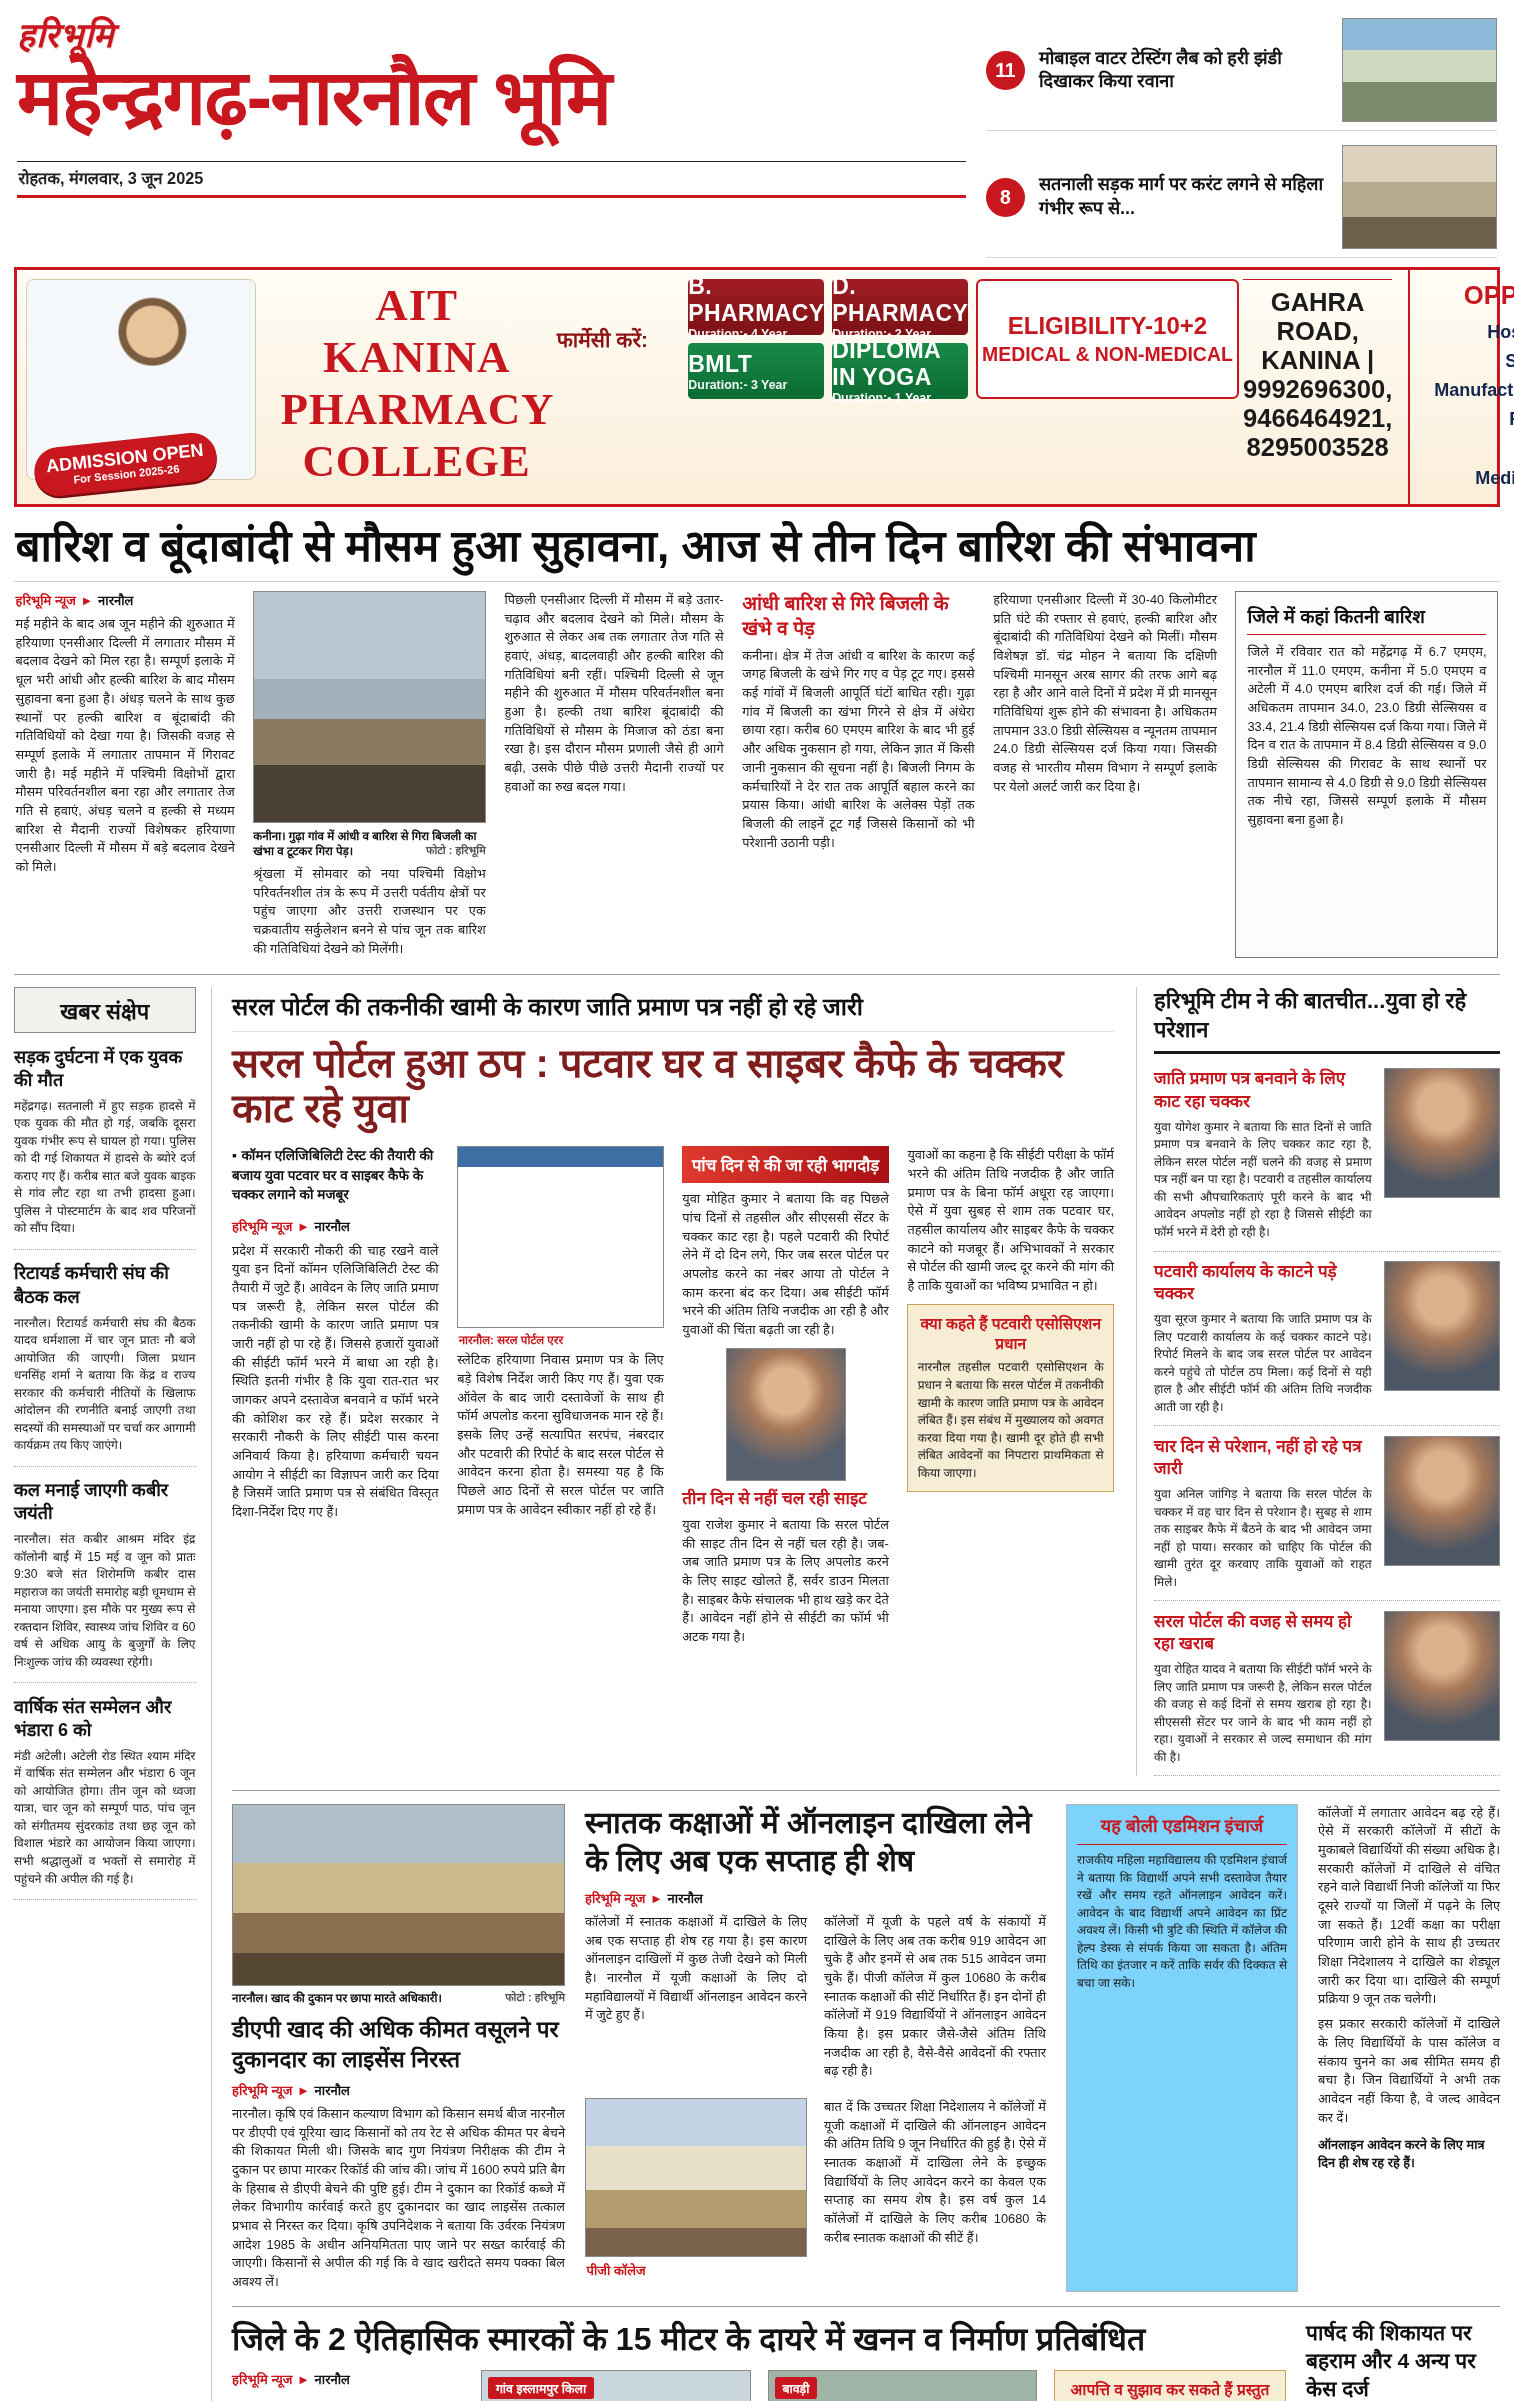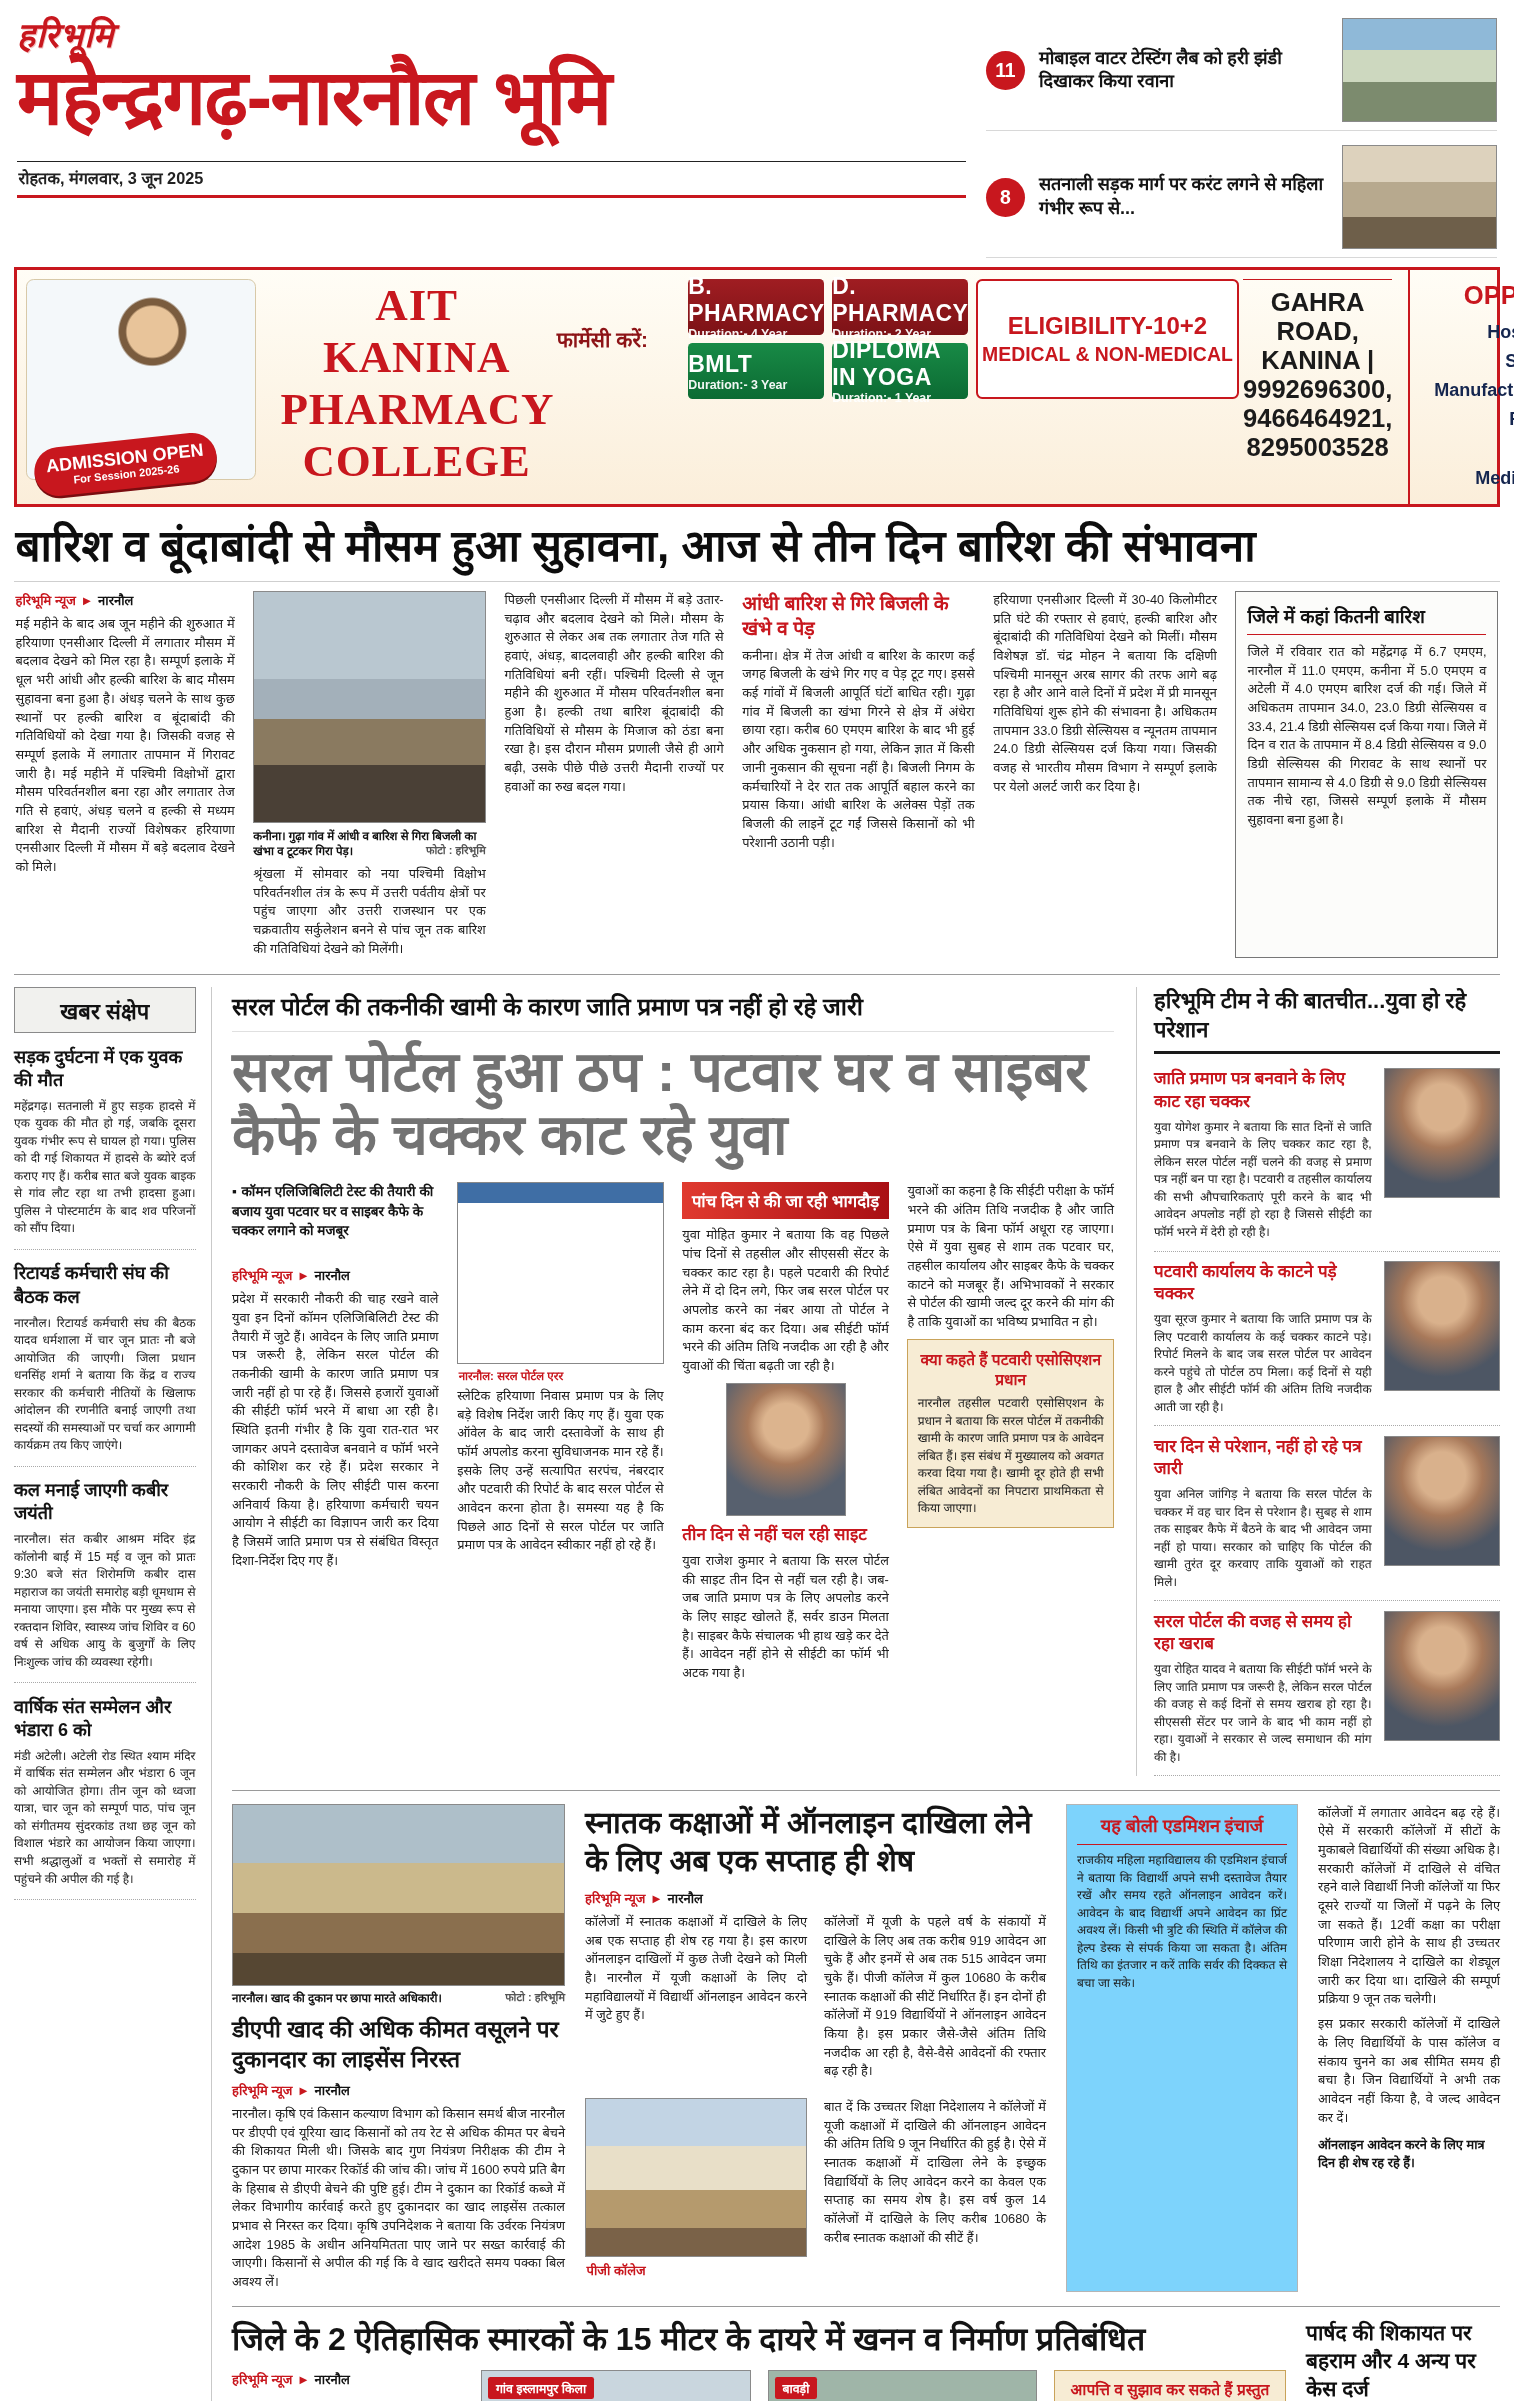--- a/index.html
+++ b/index.html
@@ -60,23 +60,23 @@
   
   .midzone{display:grid;grid-template-columns:198px 1fr;gap:20px;padding-top:12.4px}
   .sidebar{border-right:0.8px solid #c9c9c9;padding-right:15.5px;display:flex;flex-direction:column;gap:12.4px}
   .sb-head{border:1.5px solid #8a8a8a;background:#f1f1ee;text-align:center;font-weight:800;font-size:22px;padding:7px;color:#111}
   .sb-item{border-bottom:0.8px dotted #a9a9a9;padding-bottom:11px}
   .sb-item h4{font-size:18px;font-weight:800;line-height:1.3;margin-bottom:5.4px}
   .sb-item .txt{font-size:12px}
 
   .feature{display:grid;grid-template-columns:1fr 364px;gap:22px}
   .kicker{font-size:24px;font-weight:800;color:#101010;padding:1.5px 0 9.3px;border-bottom:0.8px solid #e0e0e0}
-  .f-head{font-size:56px;line-height:1.12;font-weight:800;color:#737373;padding:9.3px 0 12.4px}
+  .f-head{font-size:40px;line-height:1.12;font-weight:800;color:#7f1d1d;padding:9.3px 0 12.4px}
   .f-cols{display:grid;grid-template-columns:repeat(4,1fr);gap:18.6px;padding-top:3.1px}
-  .bullet-lead{font-weight:800;font-size:13.6px;line-height:1.42;margin-bottom:26px}
+  .bullet-lead{font-weight:800;font-size:13.6px;line-height:1.42;margin-bottom:13px}
   .blt{color:#111;padding-right:4.6px}
   .shot{height:182px;border:0.8px solid #888;background:
       linear-gradient(180deg,#3f6ea5 0 20px,#fff 20px),
       repeating-linear-gradient(180deg,#fff 0 11px,#e9e9e9 11px 13px);padding:0}
   .shot-cap{color:#c8171e;font-weight:800;font-size:11.6px;padding:3.9px 1.5px}
   .band{background:linear-gradient(90deg,#e03a2f,#a90f14);color:#fff;font-weight:800;font-size:16.7px;padding:7px 7.7px;text-align:center;margin-bottom:7px}
   .portrait{width:120px;height:133px;margin:7.7px auto;background:radial-gradient(circle at 50% 32%,#dcb48e 0 21%,#a8795a 36%,#57606e 70%);border:0.8px solid #8a8a8a}
   .quote-box{background:#f7ecd4;border:1.2px solid #c9a35a;padding:9.3px;margin-top:7.7px}
   .quote-box h5{color:#c8171e;font-size:15.5px;font-weight:800;text-align:center;margin-bottom:5.4px;line-height:1.3}
 

